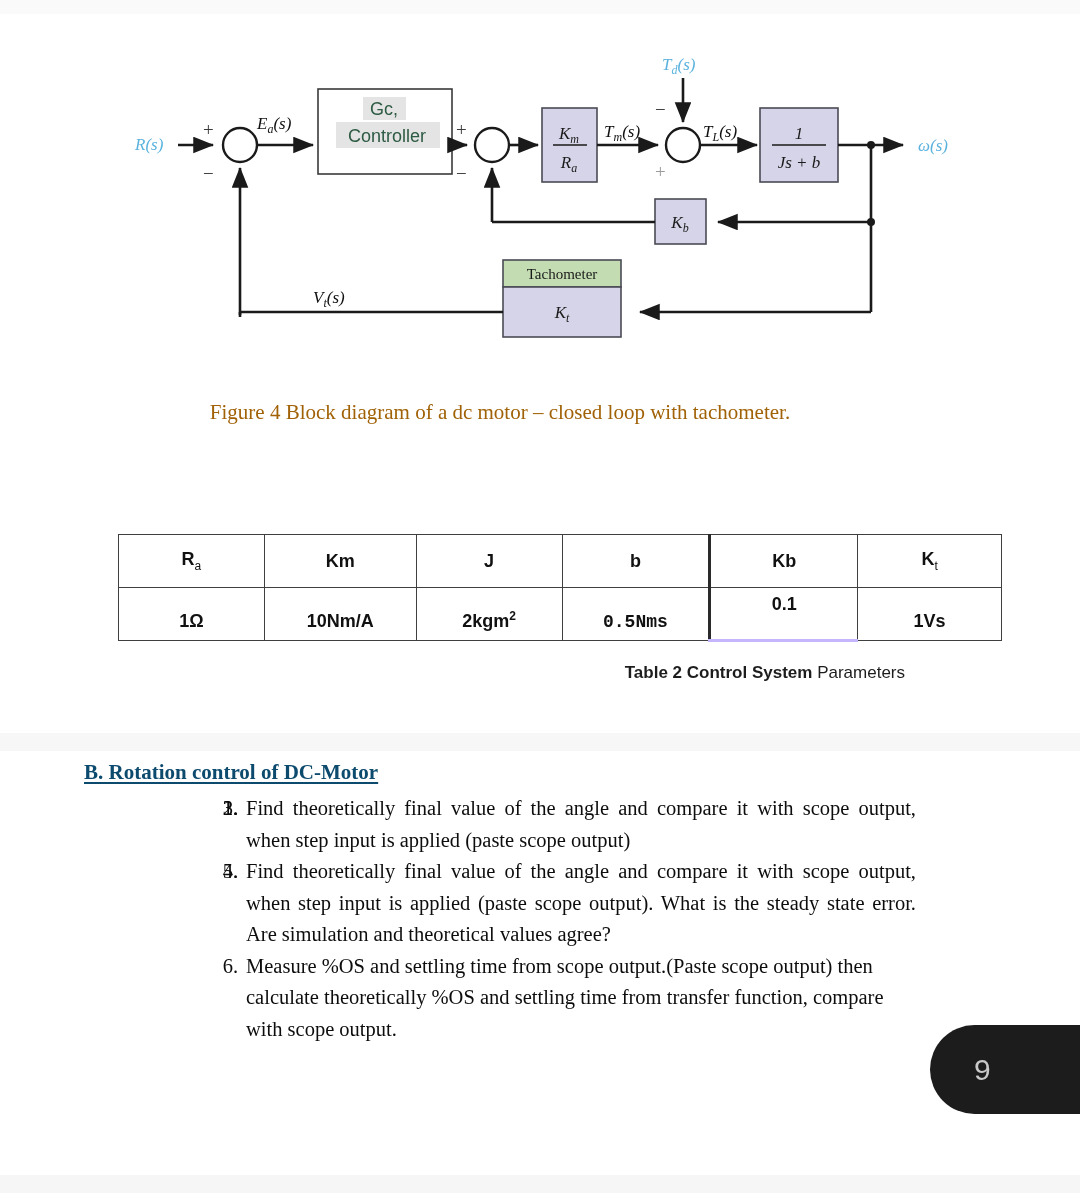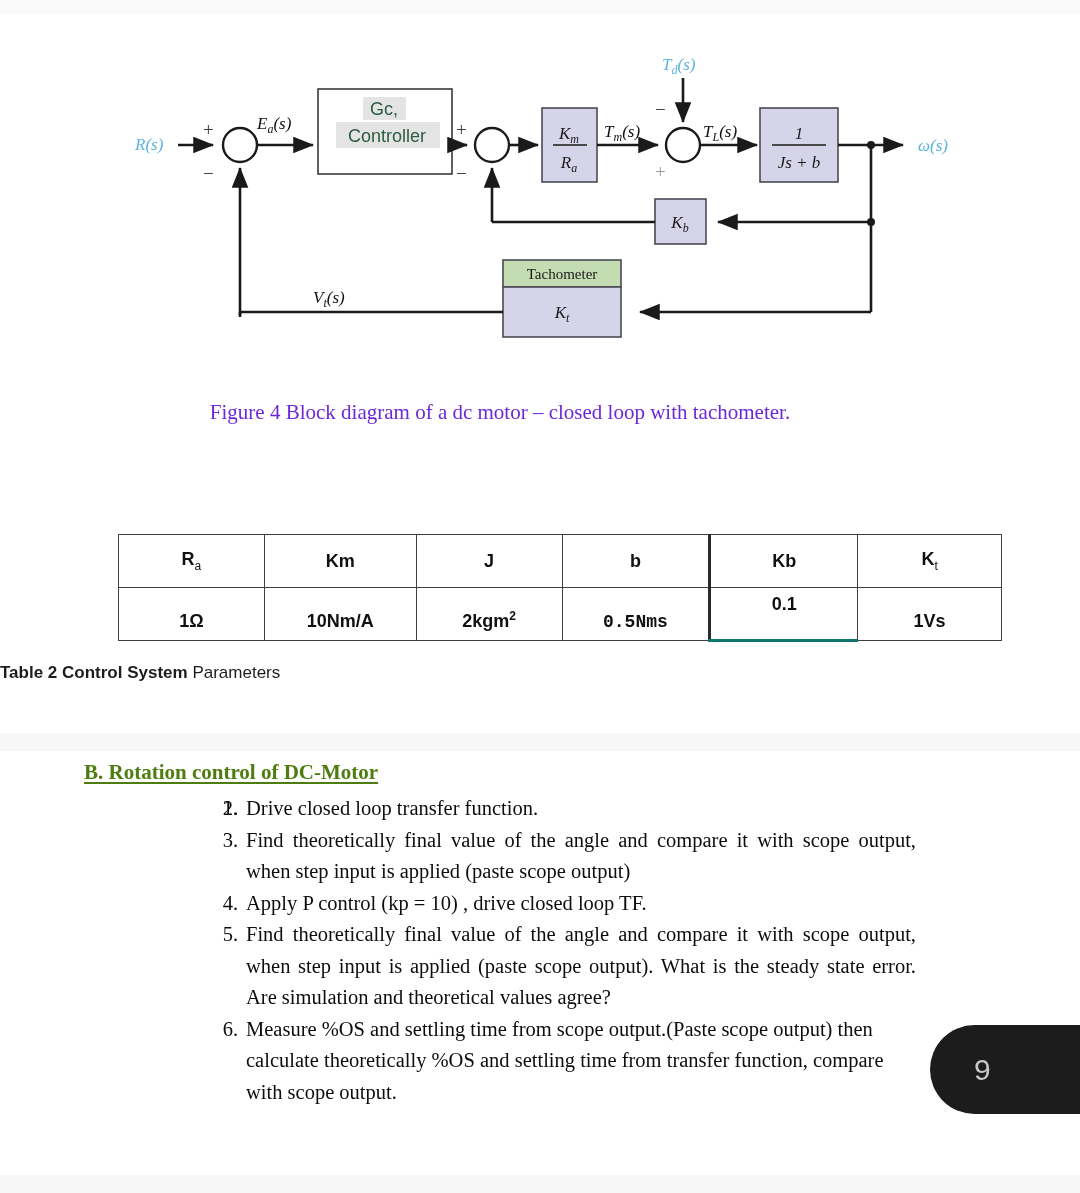--- a/index.html
+++ b/index.html
@@ -45,26 +45,26 @@
   .box { fill: #d6d4e8; stroke: #4a4a55; stroke-width: 1.6; }
   .box-white { fill: #ffffff; stroke: #3a3a3a; stroke-width: 1.6; }
   .box-green { fill: #c3dcb1; stroke: #4a4a55; stroke-width: 1.6; }
   .circ { fill: #ffffff; stroke: #1a1a1a; stroke-width: 2.4; }
   .frac { stroke: #1a1a1a; stroke-width: 1.4; }
   .hl { fill: #e4e4e4; }
 
   
   .fig-caption {
     position: absolute; left: 0; top: 400px; width: 1000px;
-    text-align: center; font-size: 21px; color: #6d28d9;
+    text-align: center; font-size: 21px; color: #a16207;
     font-family: "Liberation Serif", serif;
   }
   .tbl-caption {
     position: absolute; left: 0; top: 663px; width: 905px;
-    text-align: left; font-size: 17px; color: #1d1d1d;
+    text-align: right; font-size: 17px; color: #1d1d1d;
     font-family: "Liberation Sans", sans-serif; font-weight: bold;
   }
   .tbl-caption .light { font-weight: normal; }
 
   
   #param-table {
     position: absolute; left: 118px; top: 534px;
     width: 884px; border-collapse: collapse;
     font-family: "Liberation Sans", sans-serif;
   }
@@ -74,31 +74,31 @@
     padding: 0;
   }
   #param-table tr.hdr td { height: 53px; }
   #param-table tr.val td { height: 53px; }
   #param-table td.c-ra { width: 146px; }
   #param-table td.c-km { width: 152px; }
   #param-table td.c-j  { width: 146px; }
   #param-table td.c-b  { width: 148px; }
   #param-table td.c-kb { width: 148px; border-left: 3px solid #2a2a2a; }
   #param-table td.c-kt { width: 144px; }
-  #param-table td.kb-val { vertical-align: top; padding-top: 6px; border-left: 3px solid #2a2a2a; border-bottom: 3px solid #0f766e; }
+  #param-table td.kb-val { vertical-align: top; padding-top: 6px; border-left: 3px solid #2a2a2a; border-bottom: 3px solid #c4b5fd; }
   #param-table td.kt-val { vertical-align: bottom; padding-bottom: 8px; }
   #param-table td.b-val  { vertical-align: bottom; padding-bottom: 8px; font-family: Liberation Mono, monospace; }
   #param-table td.ra-val, #param-table td.km-val, #param-table td.j-val { vertical-align: bottom; padding-bottom: 8px; }
   #param-table sub { font-size: 12px; font-weight: normal; }
   #param-table sup { font-size: 12px; }
 
   
   #heading {
     position: absolute; left: 84px; top: 760px;
-    font-size: 21px; font-weight: bold; color: #4d7c0f;
+    font-size: 21px; font-weight: bold; color: #0c4a6e;
     text-decoration: underline; text-underline-offset: 3px;
     font-family: "Liberation Serif", serif;
   }
   #task-list {
     position: absolute; left: 212px; top: 793px; width: 704px;
     list-style: none;
   }
   #task-list li {
     position: relative; padding-left: 34px;
     font-size: 20.5px; line-height: 31.5px; color: #0d0d0d;
@@ -284,23 +284,23 @@
       </tr>
     </tbody>
   </table>
 
   <div class="tbl-caption"><span>Table 2 Control System</span><span class="light"> Parameters</span></div>
 
   <div id="heading">B. Rotation control of DC-Motor</div>
 
   <ol id="task-list">
     <li><span class="num">1.</span></li>
-    <li><span class="num">2.</span><span>Drive closed loop transfer function.</span></li>
+    <li><span class="num">2.</span></li>
     <li><span class="num">3.</span><span>Find theoretically final value of the angle and compare it with scope output, when step input is applied (paste scope output)</span></li>
-    <li><span class="num">4.</span><span>Apply P control (kp = 10) , drive closed loop TF.</span></li>
+    <li><span class="num">4.</span></li>
     <li><span class="num">5.</span><span>Find theoretically final value of the angle and compare it with scope output, when step input is applied (paste scope output). What is the steady state error. Are simulation and theoretical values agree?</span></li>
     <li><span class="num">6.</span><span>Measure %OS and settling time from scope output.(Paste scope output) then calculate theoretically %OS and settling time from transfer function, compare with scope output.</span></li>
   </ol>
 
   <div id="page-badge">
     <span>9</span>
   </div>
 
 </div>
 

